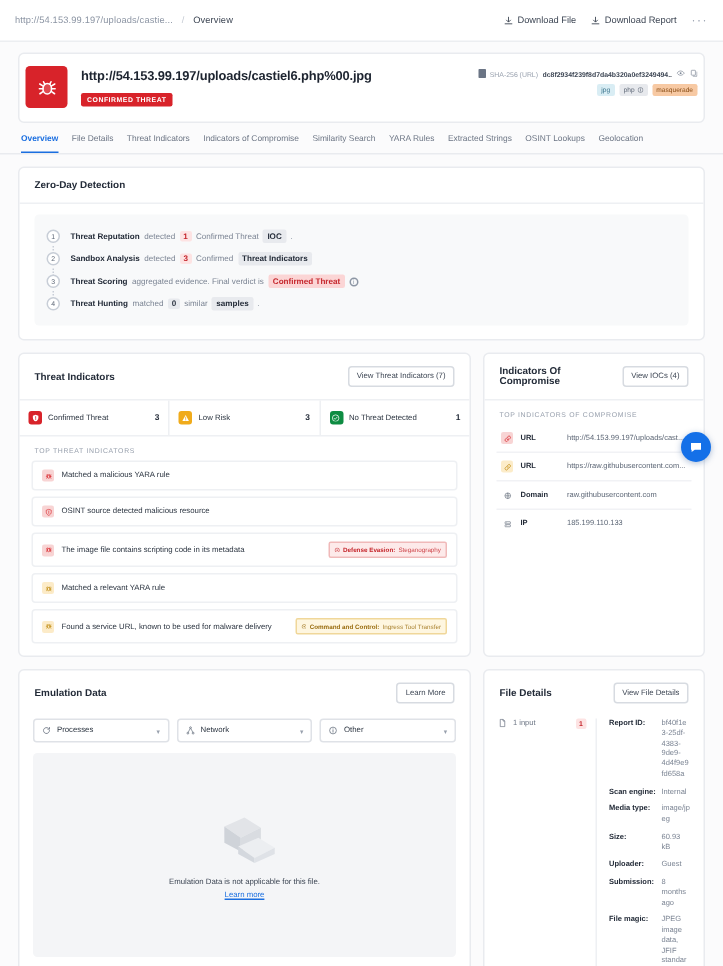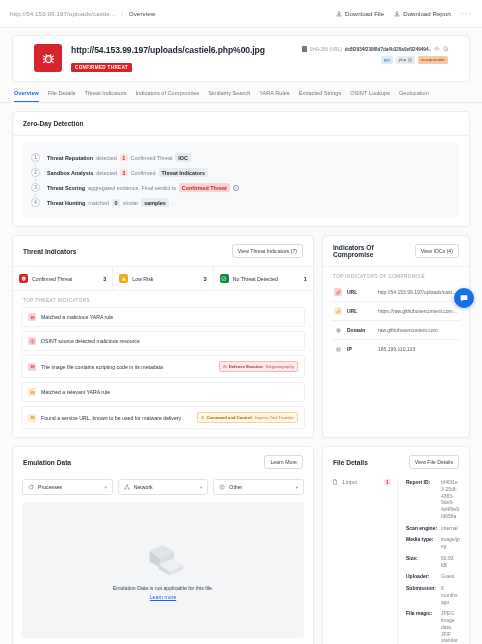--- a/index.html
+++ b/index.html
@@ -24,21 +24,21 @@
   .crumb .cur { color: #3d4654; }
   .topbar-actions { margin-left: auto; display: flex; align-items: center; gap: 10px; }
   .tb-btn { display: flex; align-items: center; gap: 3px; font-size: 6.2px; color: #3d4654; }
   .tb-btn svg { width: 6px; height: 6px; }
   .dots { font-size: 8px; color: #9aa2b0; letter-spacing: 1px; }
 
   
   .hdr-wrap { padding: 7px 12px 0 12px; }
   .hdr-card {
     background: #fff; border: 1px solid #e9ebef; border-radius: 4px;
-    padding: 8px 21px; display: flex; align-items: flex-start;
+    padding: 8px 4px; display: flex; align-items: flex-start;
   }
   .file-icon {
     width: 28px; height: 28px; border-radius: 3px; background: #d8232a;
     display: flex; align-items: center; justify-content: center; flex: 0 0 auto;
   }
   .file-icon svg { width: 15px; height: 15px; }
   .hdr-mid { margin-left: 9px; padding-top: 1px; flex: 1 1 auto; min-width: 0; }
   .hdr-title { font-size: 8.6px; font-weight: bold; color: #1d2430; letter-spacing: -.1px; }
   .verdict-badge {
     display: inline-block; margin-top: 4px;

